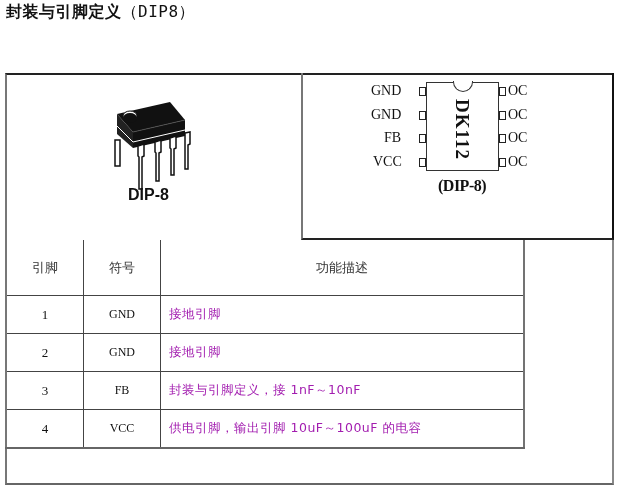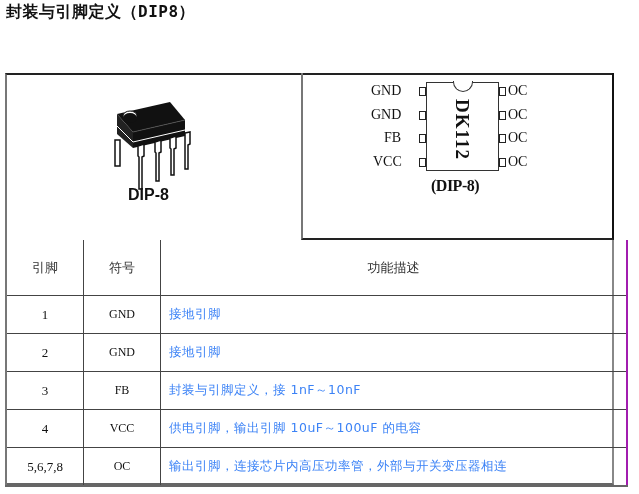--- a/index.html
+++ b/index.html
@@ -1,20 +1,20 @@
 <!DOCTYPE html>
 <html><head>
   <meta charset="utf-8">
   <style>
     html, body { margin: 0; padding: 0; background: #ffffff; }
     body { width: 639px; height: 494px; position: relative; overflow: hidden;
            font-family: "DejaVu Serif", "Liberation Serif", serif; color: #111; }
     .title { position: absolute; left: 6px; top: 2px; font-family: "DejaVu Sans", sans-serif;
              font-weight: bold; font-size: 16px; letter-spacing: 0.5px; color: #111; }
-    .title .paren { font-family: "DejaVu Sans Mono", monospace; font-weight: bold; }
+    .title .paren { font-family: "DejaVu Sans Mono", monospace; font-weight: normal; }
 
     .frame { position: absolute; left: 5px; top: 73px; width: 609px; height: 412px;
              border-left: 2px solid #777; border-top: 2px solid #222; border-right: 2px solid #888;
              border-bottom: 2px solid #666; box-sizing: border-box; }
     .top-right { position: absolute; left: 301px; top: 73px; width: 313px; height: 167px;
                  border-left: 2px solid #777; border-right: 2px solid #111; border-bottom: 2px solid #222;
                  box-sizing: border-box; }
 
     .chip3d { position: absolute; left: 105px; top: 100px; width: 100px; height: 95px; }
     .chip3d-label { position: absolute; left: 128px; top: 186px; font-family: "Liberation Sans", sans-serif;
@@ -24,40 +24,40 @@
     .pin-label { position: absolute; font-family: "Liberation Serif", serif; font-size: 14px; color: #111;
                  line-height: 14px; }
     .pin-box { position: absolute; width: 7px; height: 9px; border: 1px solid #222; background: #fff; box-sizing: border-box; }
     .ic-body { position: absolute; left: 123px; top: 9px; width: 73px; height: 89px; border: 1.5px solid #333;
                box-sizing: border-box; background: #fff; }
     .ic-notch { position: absolute; left: 26px; top: -2px; width: 18px; height: 10px;
                 border: 1.5px solid #333; border-top: none; border-radius: 0 0 10px 10px; background: #fff; }
     .ic-name { position: absolute; left: 20px; top: 10px; width: 30px; height: 72px;
                writing-mode: vertical-rl; font-family: "Liberation Serif", serif; font-weight: bold;
                font-size: 19px; color: #111; letter-spacing: 1px; line-height: 30px; text-align: center; }
-    .pkg-label { position: absolute; left: 128px; top: 104px; font-family: "Liberation Serif", serif;
+    .pkg-label { position: absolute; left: 135px; top: 104px; font-family: "Liberation Serif", serif;
                  font-weight: bold; font-size: 16px; color: #111; letter-spacing: -0.5px; }
 
     
-    .tbl { position: absolute; left: 5px; top: 240px; width: 623px; border-collapse: collapse; table-layout: fixed;
+    .tbl { position: absolute; left: 5px; top: 240px; width: 520px; border-collapse: collapse; table-layout: fixed;
            font-size: 12px; }
     .tbl td { border: 1px solid #444; padding: 0; vertical-align: middle; }
     .tbl tr:first-child td { border-top: none; }
     .tbl td:first-child { border-left: 2px solid #777; }
-    .tbl td:last-child { border-right: 2px solid #a21caf; }
+    .tbl td:last-child { border-right: 2px solid #737373; }
     .tbl tr:last-child td { border-bottom: 2px solid #666; }
     .col-pin { width: 76px; text-align: center; }
     .col-sym { width: 76px; text-align: center; }
     .col-desc { text-align: left; padding-left: 8px !important; }
     .hdr td { height: 55px; font-family: "DejaVu Sans", sans-serif; font-size: 13px; color: #333; }
     .hdr .col-desc { text-align: center; padding-left: 0 !important; }
     .row td { height: 37px; }
     .cell-num { font-family: "Liberation Serif", serif; font-size: 13px; }
     .cell-sym { font-family: "Liberation Serif", serif; font-size: 12px; font-weight: normal; }
-    .cell-desc { font-family: "DejaVu Sans", sans-serif; font-size: 12.5px; color: #3b82f6; letter-spacing: 0.5px; }
+    .cell-desc { font-family: "DejaVu Sans", sans-serif; font-size: 12.5px; color: #a21caf; letter-spacing: 0.5px; }
   </style>
 </head>
 <body>
 
 <div class="title">
   <span>封装与引脚定义</span><span class="paren">（DIP8）</span>
 </div>
 
 <div class="frame"></div>
 
@@ -139,19 +139,14 @@
   <tr class="row">
     <td class="col-pin cell-num">3</td>
     <td class="col-sym cell-sym">FB</td>
     <td class="col-desc cell-desc">封装与引脚定义，接 1nF～10nF</td>
   </tr>
   <tr class="row">
     <td class="col-pin cell-num">4</td>
     <td class="col-sym cell-sym">VCC</td>
     <td class="col-desc cell-desc">供电引脚，输出引脚 10uF～100uF 的电容</td>
   </tr>
-  <tr class="row">
-    <td class="col-pin cell-num">5,6,7,8</td>
-    <td class="col-sym cell-sym">OC</td>
-    <td class="col-desc cell-desc">输出引脚，连接芯片内高压功率管，外部与开关变压器相连</td>
-  </tr>
 </tbody>
   </table>
 
 </body></html>

